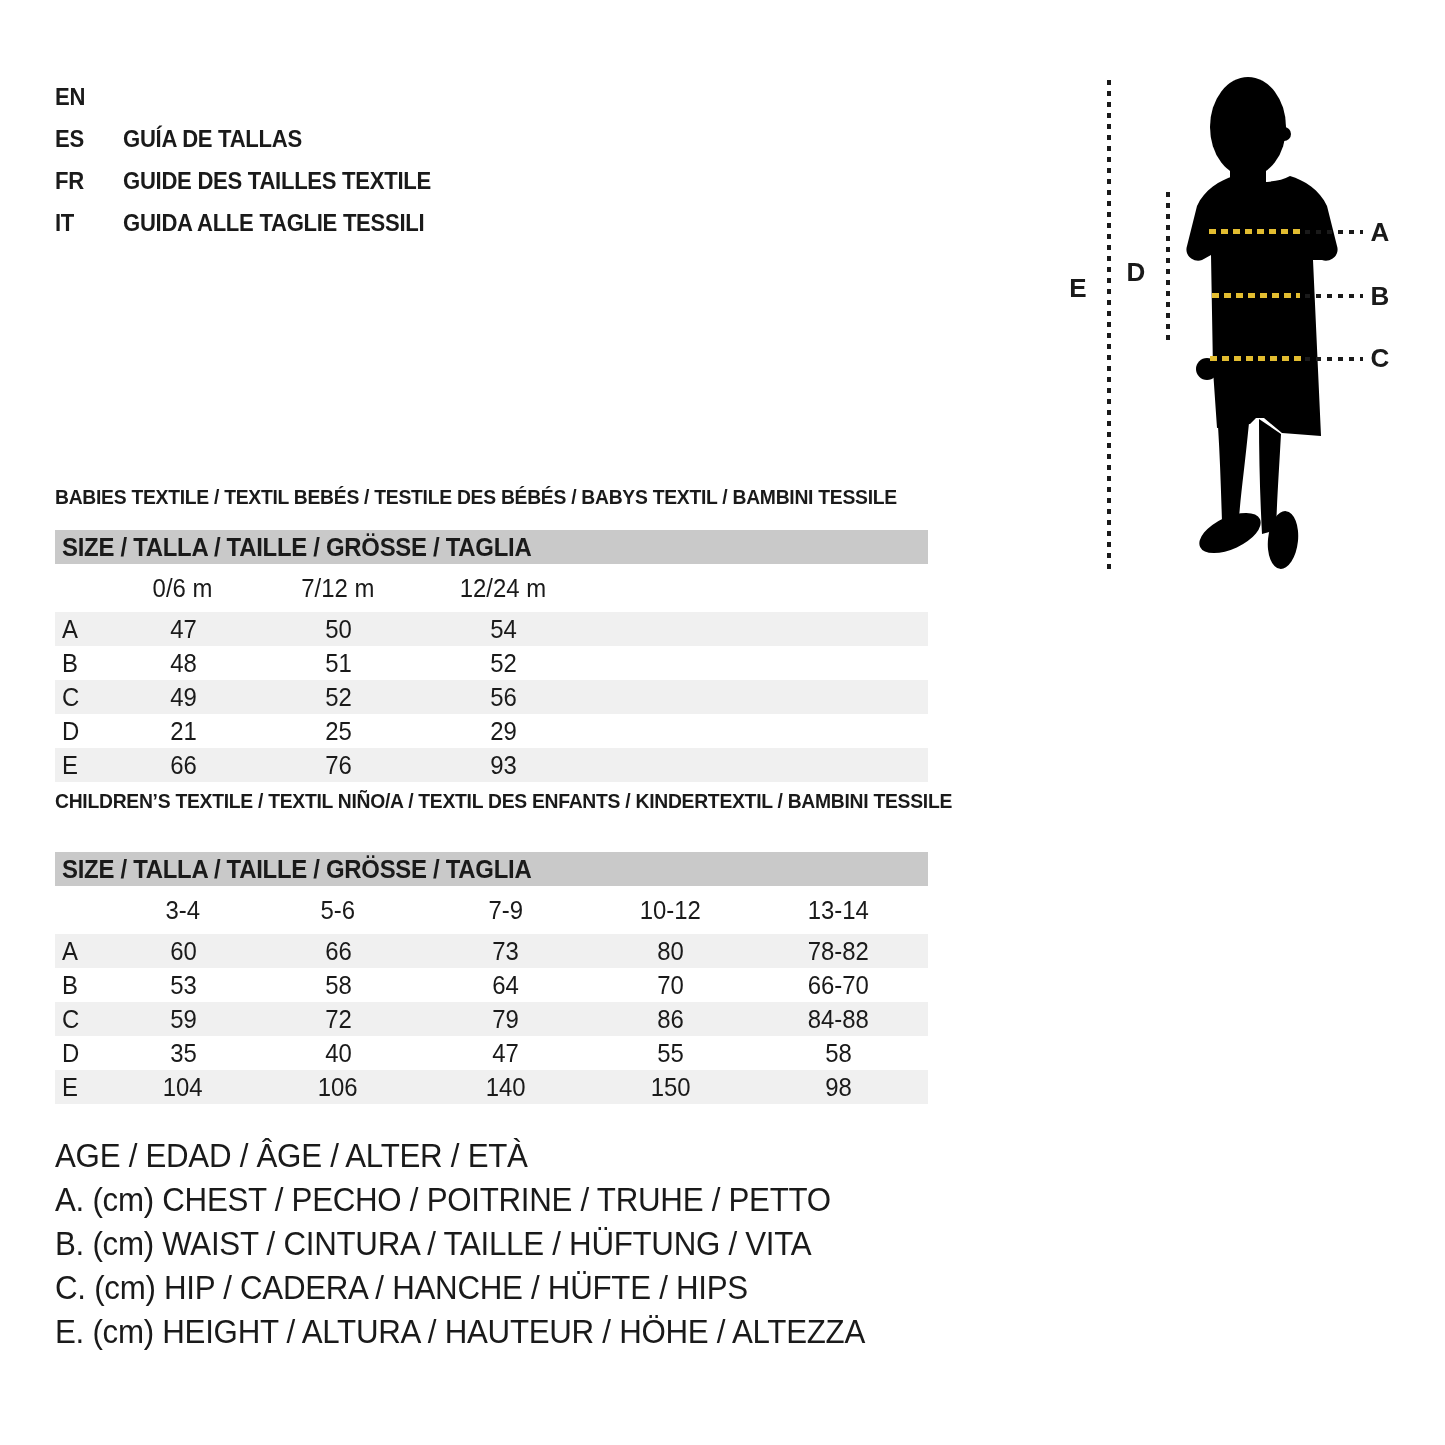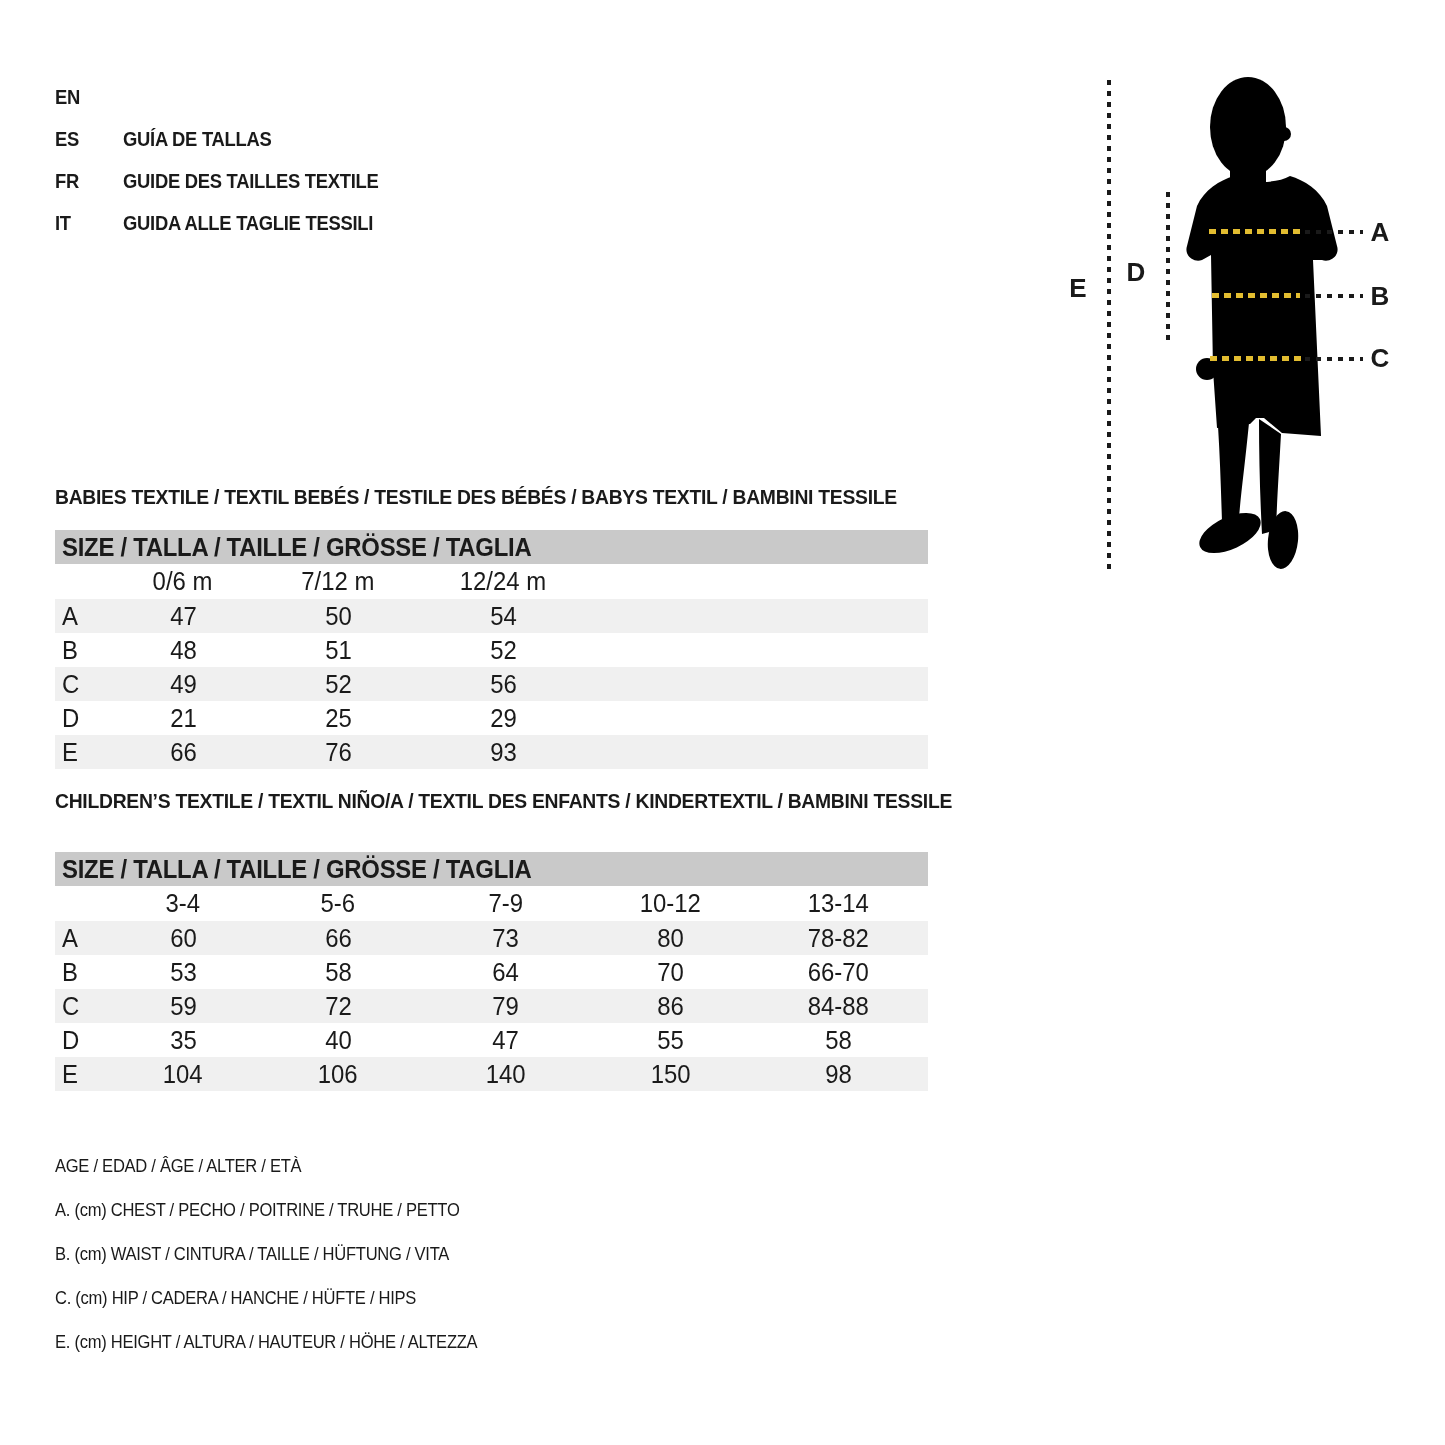--- a/index.html
+++ b/index.html
@@ -17,46 +17,46 @@
     font-family:"Liberation Sans","DejaVu Sans",sans-serif;
     overflow:hidden;
   }
   .abs{position:absolute;}
   .sxl{display:inline-block;transform:scaleX(0.92);transform-origin:0 50%;white-space:nowrap;}
   .sxc{display:inline-block;transform:scaleX(0.92);transform-origin:50% 50%;white-space:nowrap;}
 
   
   .lang-block{left:55px;top:76px;width:620px;}
   .lang-row{display:grid;grid-template-columns:68px 1fr;height:42px;align-items:center;
-            font-size:20px;font-weight:700;letter-spacing:-0.3px;}
+            font-size:24px;font-weight:700;letter-spacing:-0.3px;}
 
   
   .sec-title{left:55px;width:1150px;height:28px;font-size:21px;font-weight:700;
              letter-spacing:-0.3px;display:flex;align-items:center;}
   .sec-title.babies{top:483px;}
   .sec-title.children{top:787px;}
 
   
   .table{left:55px;width:873px;font-size:26px;}
   .table.babies{top:530px;}
   .table.children{top:852px;}
   .t-bar{height:34px;background:var(--bar);display:flex;align-items:center;
          padding-left:7px;font-weight:700;letter-spacing:-0.3px;}
   .t-colrow,.t-row{align-items:center;}
-  .t-colrow{height:35px;}
+  .t-colrow{height:48px;}
   .t-row{height:34px;}
   .t-row.stripe{background:var(--stripe);}
   .grid-b{display:grid;grid-template-columns:58px 140px 170px 160px 1fr;}
   .grid-c{display:grid;grid-template-columns:58px 140px 170px 165px 165px 170px 1fr;}
   .cell{text-align:center;}
   .rlabel{text-align:left;padding-left:7px;}
 
   
   .legend{left:55px;top:1133px;width:900px;}
-  .legend-line{height:44px;display:flex;align-items:flex-end;font-size:18px;letter-spacing:-0.3px;}
+  .legend-line{height:44px;display:flex;align-items:center;font-size:34px;letter-spacing:-0.3px;}
 
   
   .figure{left:1060px;top:70px;width:360px;height:520px;}
   .vdots{width:4px;background-image:repeating-linear-gradient(to bottom,var(--ink) 0 5px,transparent 5px 11px);}
   .hdots{height:4px;background-image:repeating-linear-gradient(to right,var(--ink) 0 5px,transparent 5px 11px);}
   .hdash-y{height:5px;background-image:repeating-linear-gradient(to right,var(--yellow) 0 7px,transparent 7px 12px);}
   .fig-label{font-size:26px;font-weight:700;width:40px;text-align:center;line-height:32px;}
   .sil{display:block;}
 </style>
 </head>

